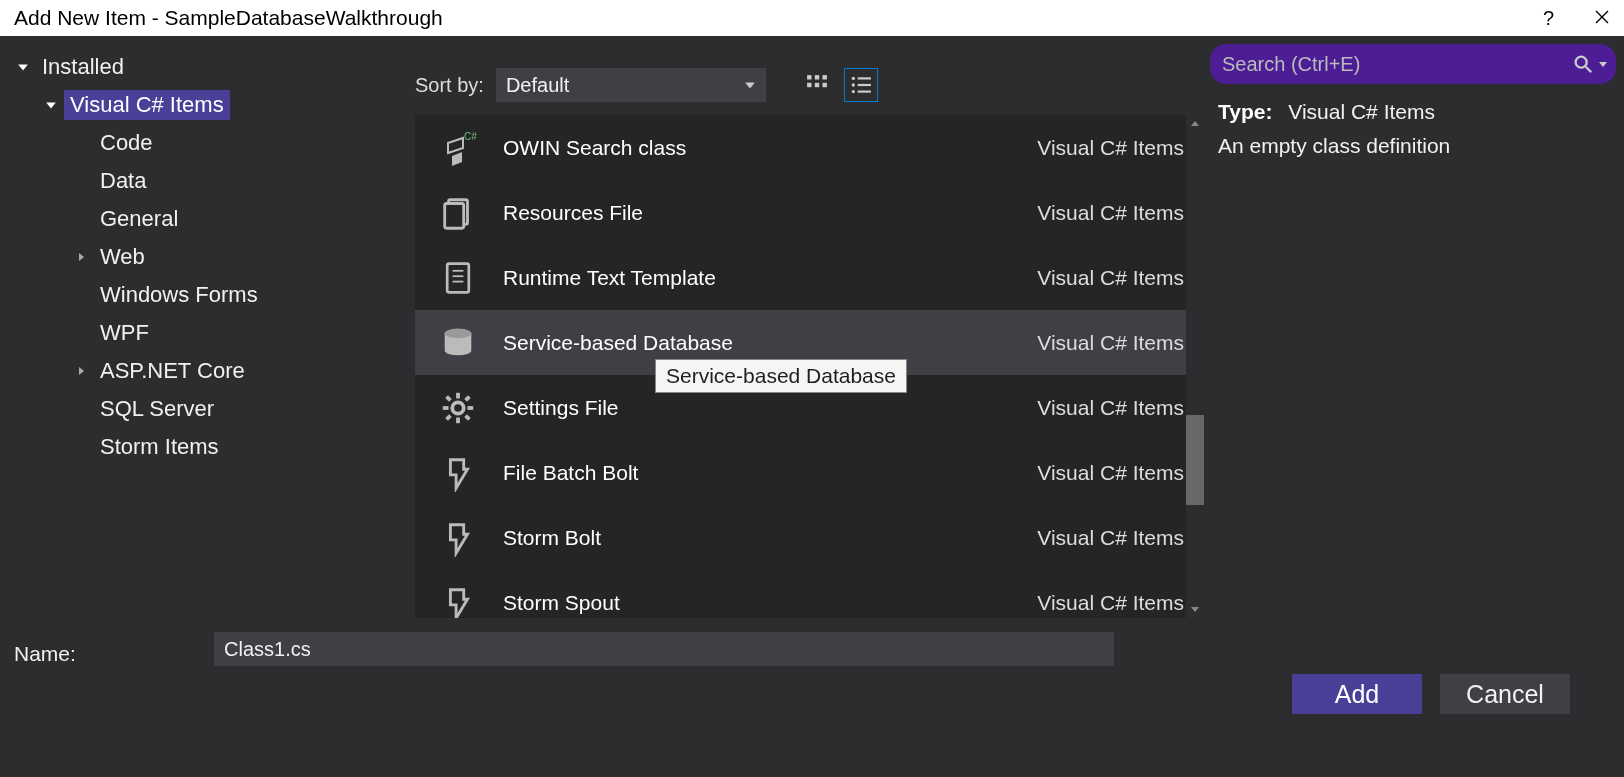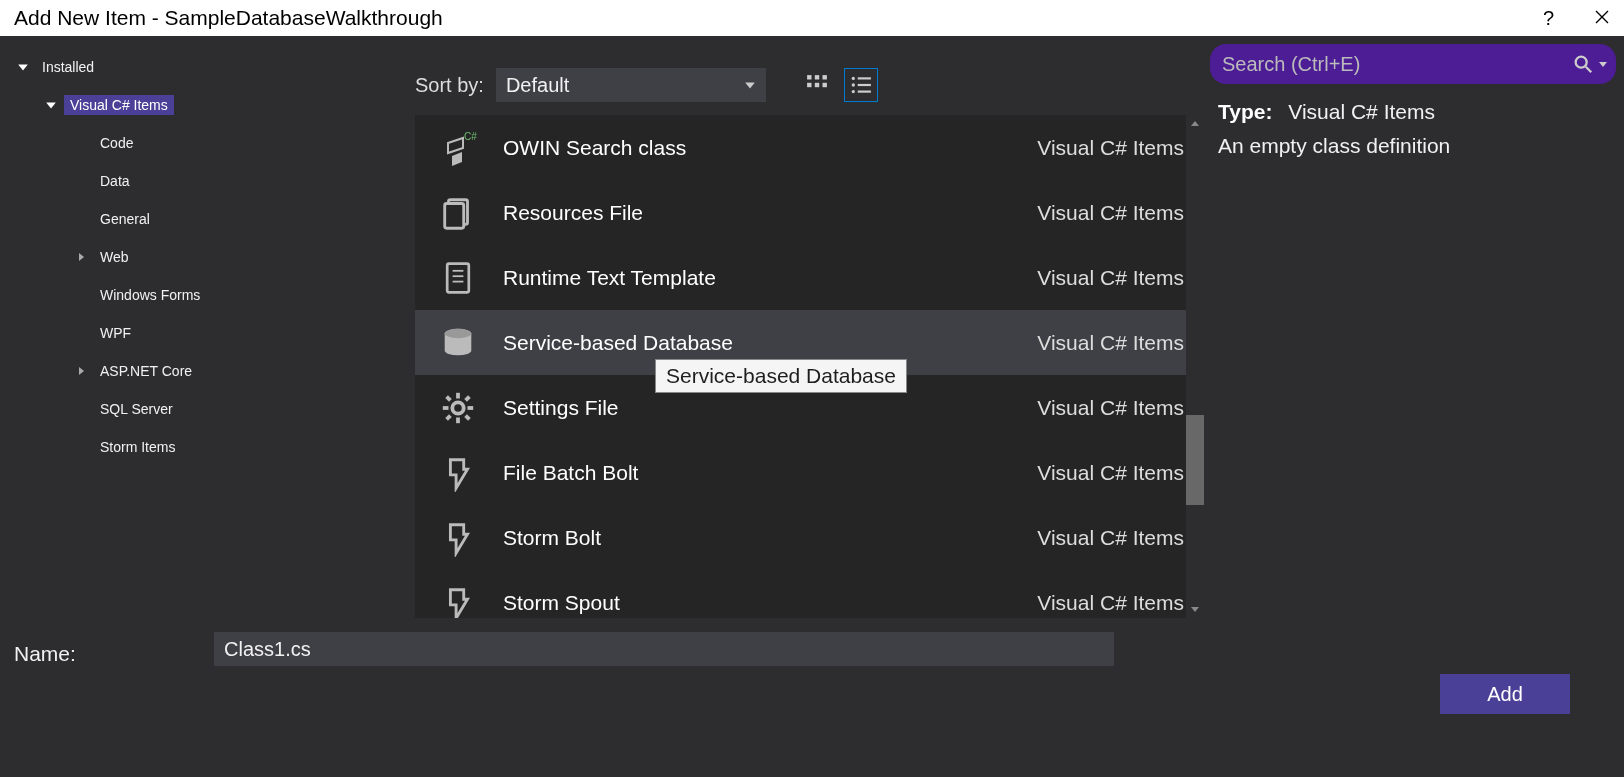--- a/index.html
+++ b/index.html
@@ -32,21 +32,21 @@
   }
   .sidebar {
     width: 415px;
     padding: 12px 0 0 14px;
   }
   .tree-node {
     display: flex;
     align-items: center;
     height: 38px;
     cursor: pointer;
-    font-size: 14px;
+    font-size: 22px;
     text-align: center;
   }
   .tree-indent-1 { padding-left: 0px; }
   .tree-indent-2 { padding-left: 28px; }
   .tree-indent-3 { padding-left: 58px; }
   .expander {
     width: 18px;
     display: inline-flex;
     justify-content: center;
     margin-right: 4px;
@@ -192,21 +192,21 @@
   .btn-row {
     display: flex;
     justify-content: flex-end;
     gap: 18px;
     margin-top: 8px;
     padding-right: 40px;
   }
   .dlg-btn {
     width: 130px; height: 40px;
     display: flex; align-items: center; justify-content: center;
-    font-size: 20px;
+    font-size: 25px;
     cursor: pointer;
     border: none;
   }
   .btn-add { background: #4a4097; color: #fff; }
   .btn-cancel { background: #3f3f46; color: #f1f1f1; }
 </style>
 </head>
 <body>
 
 <div class="titlebar">
@@ -450,14 +450,15 @@
   </div>
 </div>
 
 <div class="bottom">
   <div class="name-row">
     <span class="name-label">Name:</span>
     <input class="name-input" value="Class1.cs" style="">
   </div>
   <div class="btn-row">
     <button class="dlg-btn btn-add">Add</button>
+    <button class="dlg-btn btn-cancel">Cancel</button>
   </div>
 </div>
 
 </body></html>

